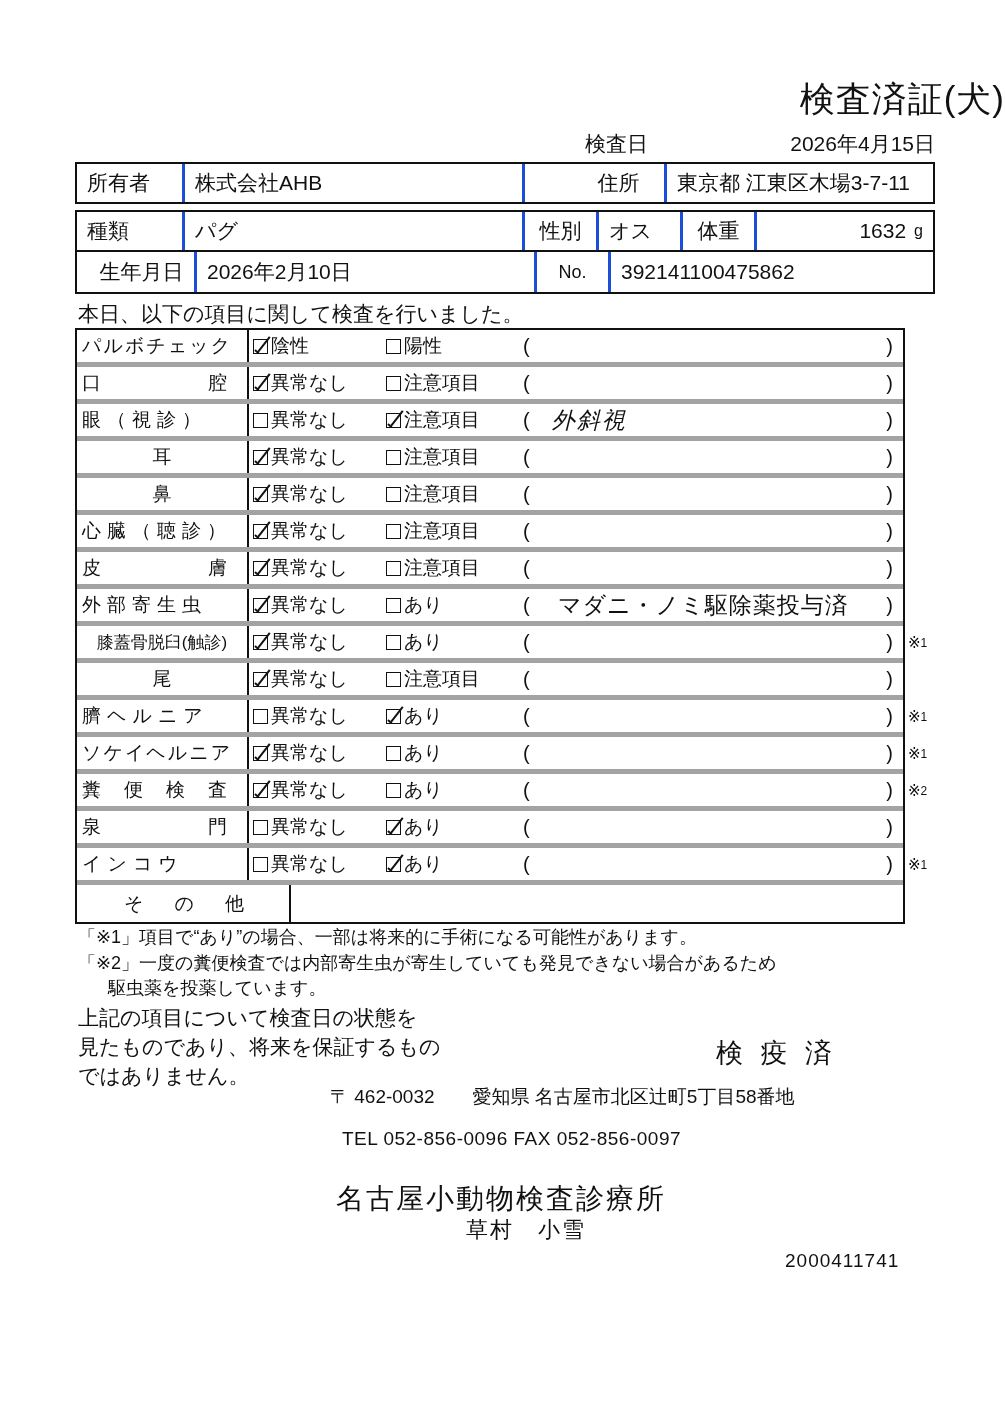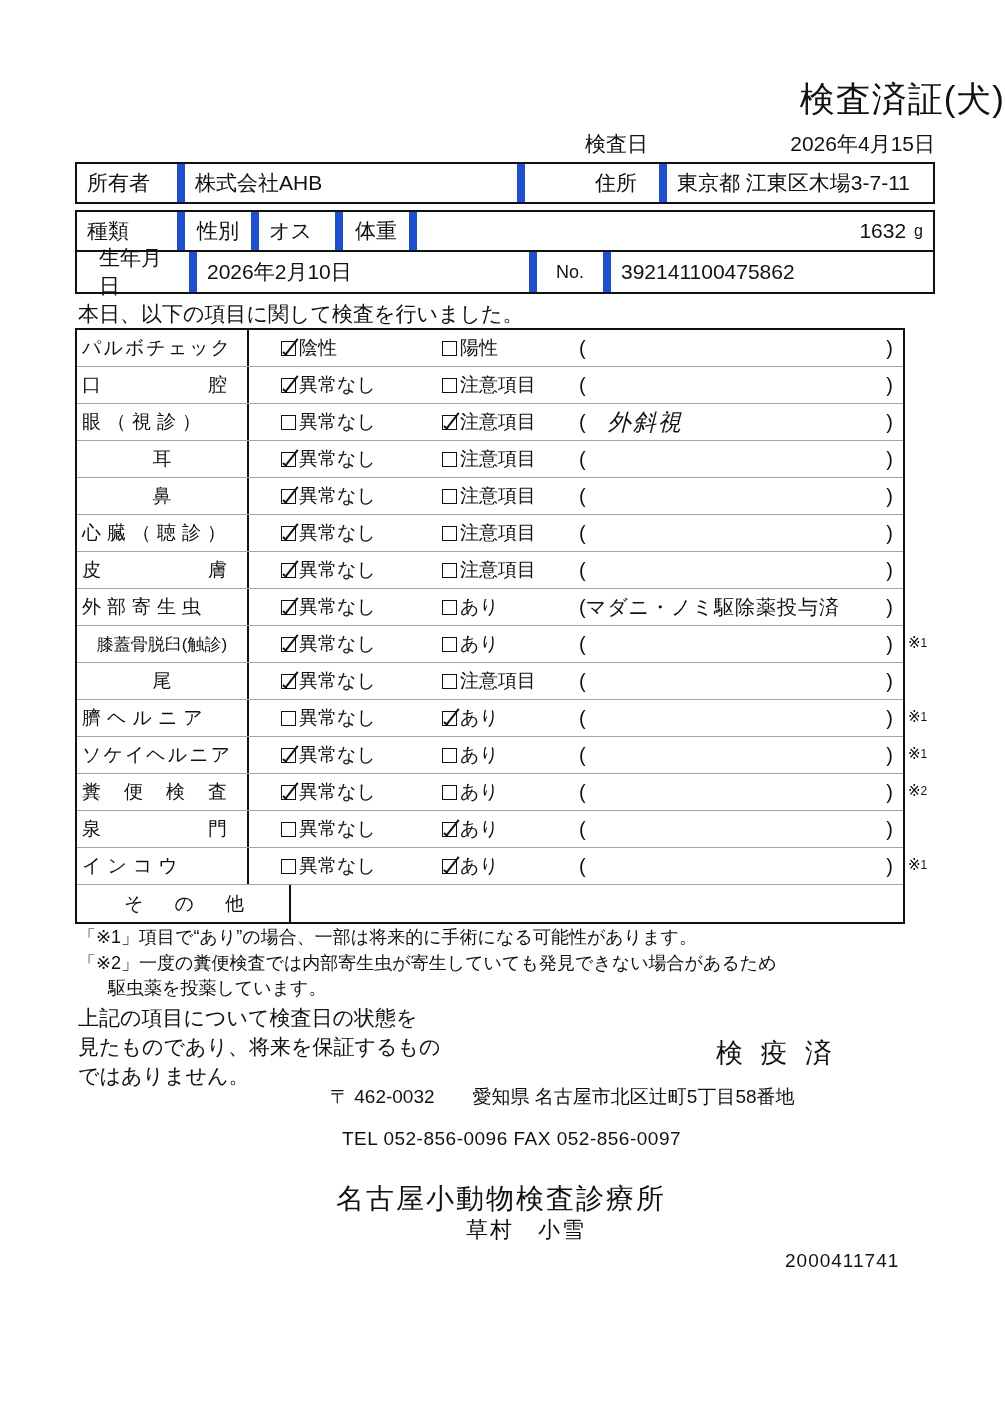--- a/index.html
+++ b/index.html
@@ -70,21 +70,21 @@
     display: flex;
     align-items: center;
     font-size: 21px;
     padding: 0 10px;
     box-sizing: border-box;
   }
   .cell.hdr {
     justify-content: space-between;
     letter-spacing: 0;
   }
-  .cell.bd-r { border-right: 8px solid #1d4ed8; }
+  .cell.bd-r { border-right: 3px solid #1d4ed8; }
   .spread {
     display: flex;
     width: 100%;
     justify-content: space-between;
   }
 
   
   .intro-line {
     position: absolute;
     left: 78px;
@@ -97,21 +97,21 @@
     left: 75px;
     width: 830px;
     border: 2px solid #111;
     box-sizing: border-box;
     background: #fff;
   }
   .check-row {
     display: flex;
     height: 37px;
     box-sizing: border-box;
-    border-bottom: 1px solid #a3a3a3;
+    border-bottom: 5px solid #a3a3a3;
     position: relative;
   }
   .check-row:last-child { border-bottom: none; }
   .ck-label {
     width: 172px;
     flex: 0 0 172px;
     border-right: 2px solid #111;
     box-sizing: border-box;
     display: flex;
     align-items: center;
@@ -127,39 +127,38 @@
   .ck-label.tight {
     font-size: 17px;
     justify-content: center;
   }
   .ck-opt {
     display: flex;
     align-items: center;
     font-size: 19px;
     position: relative;
     box-sizing: border-box;
-    margin-left: 28px;
   }
   .ck-opt.o1 { width: 133px; flex: 0 0 133px; padding-left: 4px;}
   .ck-opt.o2 { width: 133px; flex: 0 0 133px; padding-left: 4px;}
   .ck-note {
     flex: 1 1 auto;
     display: flex;
     align-items: center;
     font-size: 19px;
     position: relative;
     padding: 0 8px;
     box-sizing: border-box;
   }
   .paren-l { font-size: 20px; }
   .paren-r { position: absolute; right: 10px; font-size: 20px; }
   .note-text {
     flex: 1;
-    text-align: left;
-    font-size: 20px;
+    text-align: center;
+    font-size: 23px;
     letter-spacing: 1px;
     padding-right: 18px;
   }
   .note-text.hand {
     font-family: "DejaVu Sans", sans-serif;
     font-style: italic;
     font-size: 23px;
     text-align: left;
     padding-left: 22px;
     letter-spacing: 2px;
@@ -288,20 +287,23 @@
       <span>東京都 江東区木場3-7-11</span>
     </div>
   </div>
 </div>
 
 <div class="info-block" style="top:210px;">
   <div class="info-row">
     <div class="cell bd-r" style="width:108px;flex:0 0 108px;">
       <span>種類</span>
     </div>
+    <div class="cell bd-r" style="width:340px;flex:0 0 340px;">
+      <span>パグ</span>
+    </div>
     <div class="cell bd-r" style="width:74px;flex:0 0 74px;justify-content:center;">
       <span>性別</span>
     </div>
     <div class="cell bd-r" style="width:84px;flex:0 0 84px;">
       <span>オス</span>
     </div>
     <div class="cell bd-r" style="width:74px;flex:0 0 74px;justify-content:center;">
       <span>体重</span>
     </div>
     <div class="cell" style="flex:1 1 auto;justify-content:flex-end;">

